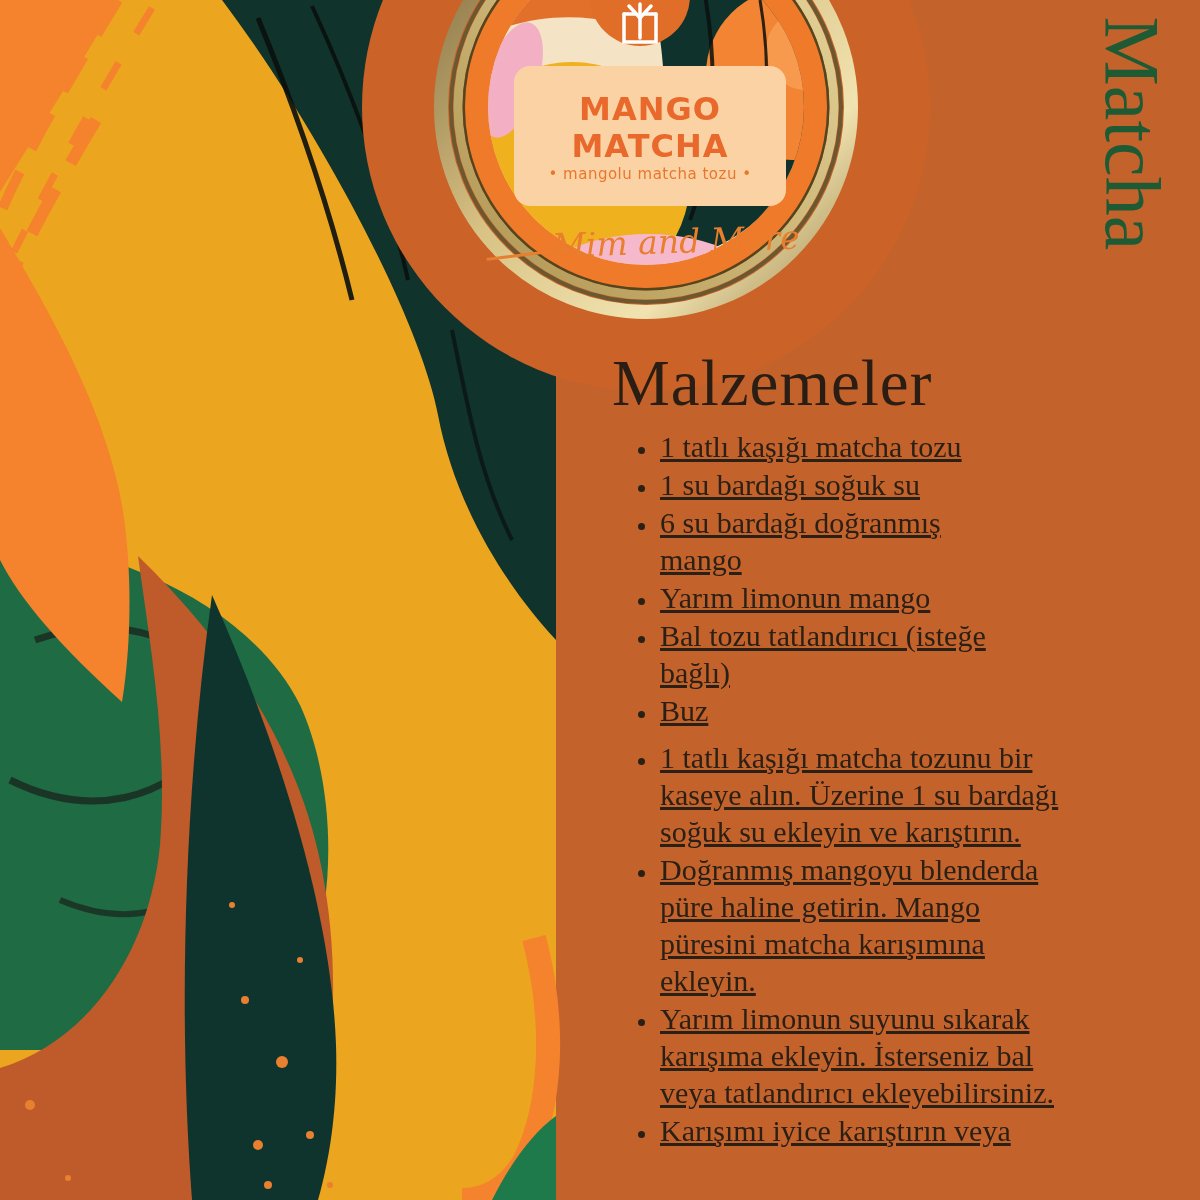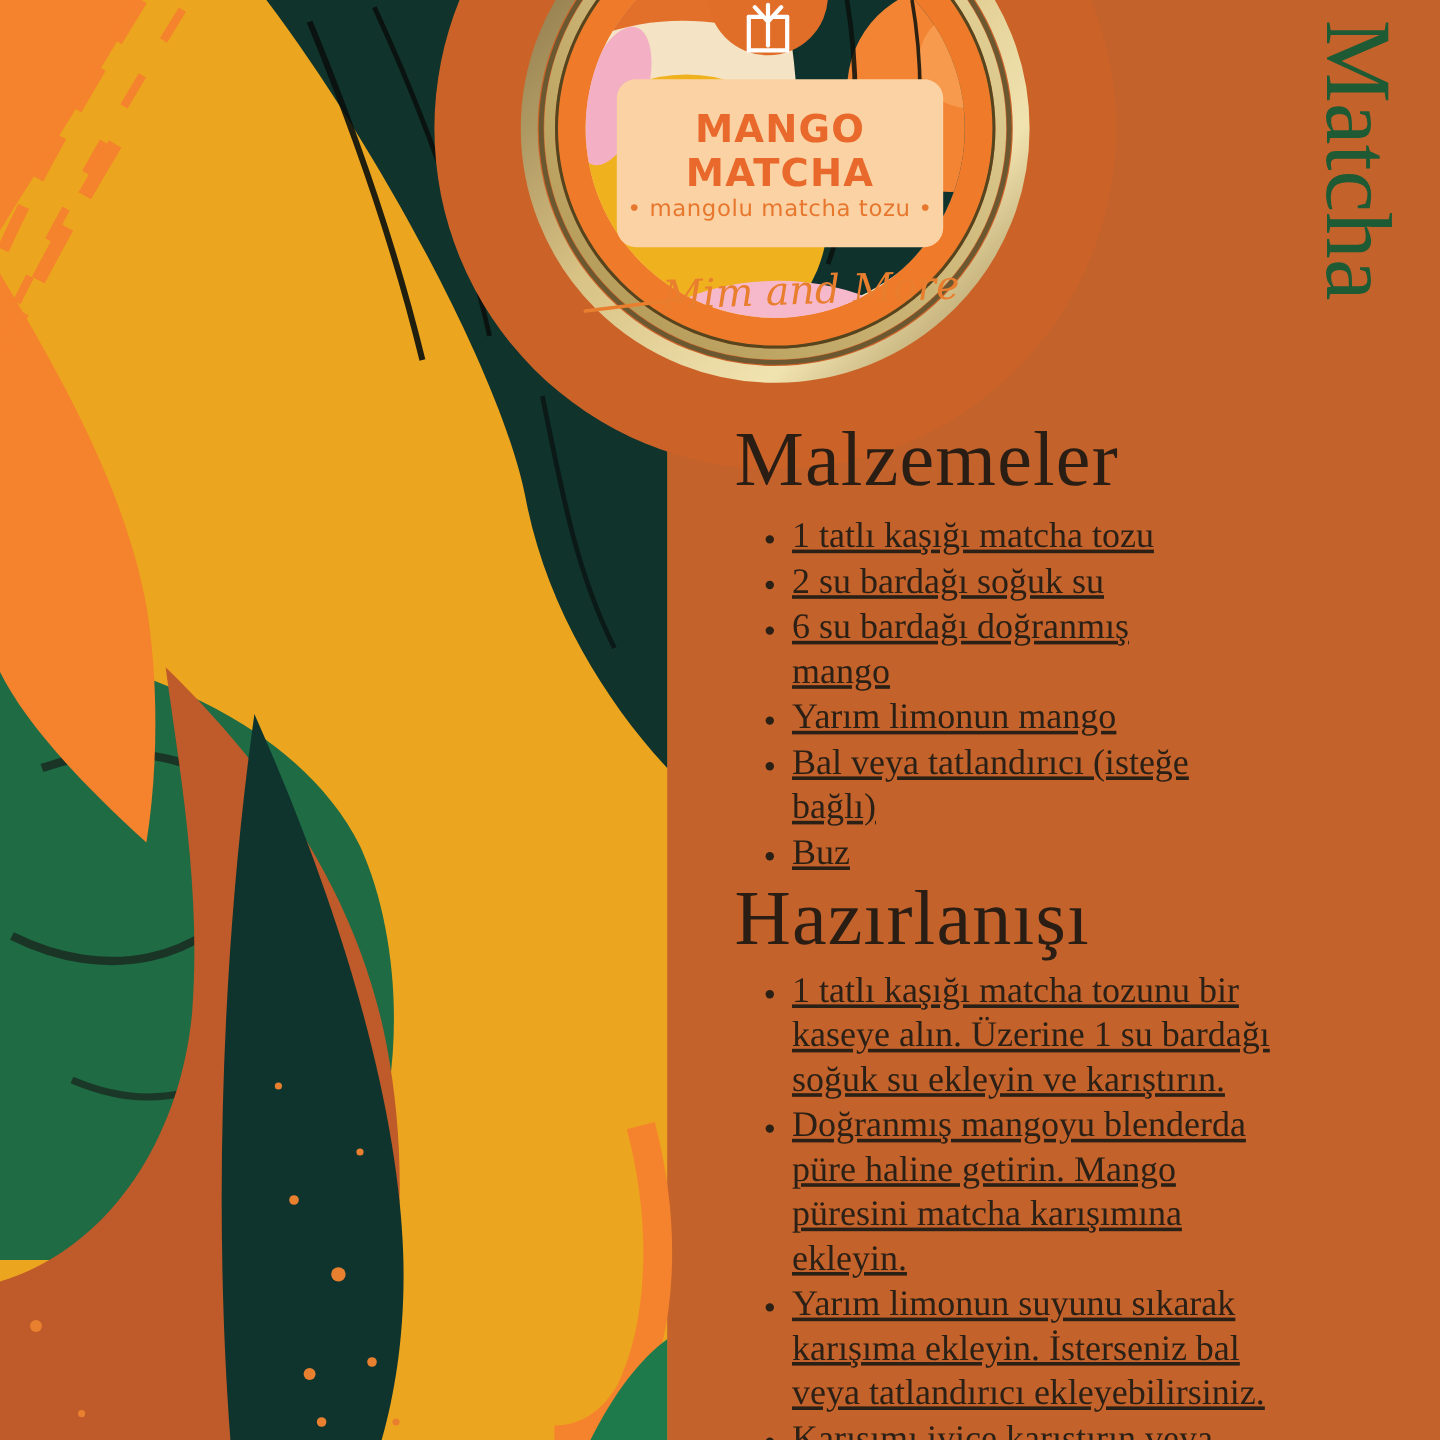--- a/index.html
+++ b/index.html
@@ -16,21 +16,21 @@
     background:#FBD2A4;border-radius:16px;z-index:3;
     display:flex;flex-direction:column;align-items:center;justify-content:center;
   }
   .tin-label-title{
     font-family:"DejaVu Sans","Liberation Sans",sans-serif;
     font-weight:700;font-size:32px;line-height:37px;letter-spacing:1px;
     color:#E8692B;text-align:center;white-space:pre-line;margin-top:2px;
   }
   .tin-label-sub{
     font-family:"DejaVu Sans","Liberation Sans",sans-serif;
-    font-size:19px;color:#E8772E;letter-spacing:.5px;margin-top:0;
+    font-size:15px;color:#E8772E;letter-spacing:.5px;margin-top:0;
   }
   .brand-script{
     position:absolute;left:552px;top:222px;z-index:3;
     font-family:"DejaVu Serif","Liberation Serif",serif;
     font-style:italic;font-size:33px;color:#E87E2E;transform:rotate(-2deg);
   }
   .brand-swoosh{
     position:absolute;left:486px;top:253px;width:80px;height:3px;
     background:#E87E2E;border-radius:2px;transform:rotate(-7deg);z-index:3;
   }
@@ -165,29 +165,28 @@
 </div>
 <div class="brand-swoosh"></div>
 <div class="brand-script">Mim and More</div>
 
 <div class="side-title">Mango Matcha</div>
 
 <div class="content">
   <h1 class="section-heading">Malzemeler</h1>
   <ul class="recipe-list">
     <li>1 tatlı kaşığı matcha tozu</li>
-    <li>2 su bardağı soğuk su</li>
+    <li>1 su bardağı soğuk su</li>
     <li>6 su bardağı doğranmış
 mango</li>
     <li>Yarım limonun mango</li>
-    <li>Bal veya tatlandırıcı (isteğe
+    <li>Bal tozu tatlandırıcı (isteğe
 bağlı)</li>
     <li>Buz</li>
   </ul>
-  <h1 class="section-heading prep-heading">Hazırlanışı</h1>
   <ul class="recipe-list steps">
     <li>1 tatlı kaşığı matcha tozunu bir
 kaseye alın. Üzerine 1 su bardağı
 soğuk su ekleyin ve karıştırın.</li>
     <li>Doğranmış mangoyu blenderda
 püre haline getirin. Mango
 püresini matcha karışımına
 ekleyin.</li>
     <li>Yarım limonun suyunu sıkarak
 karışıma ekleyin. İsterseniz bal

